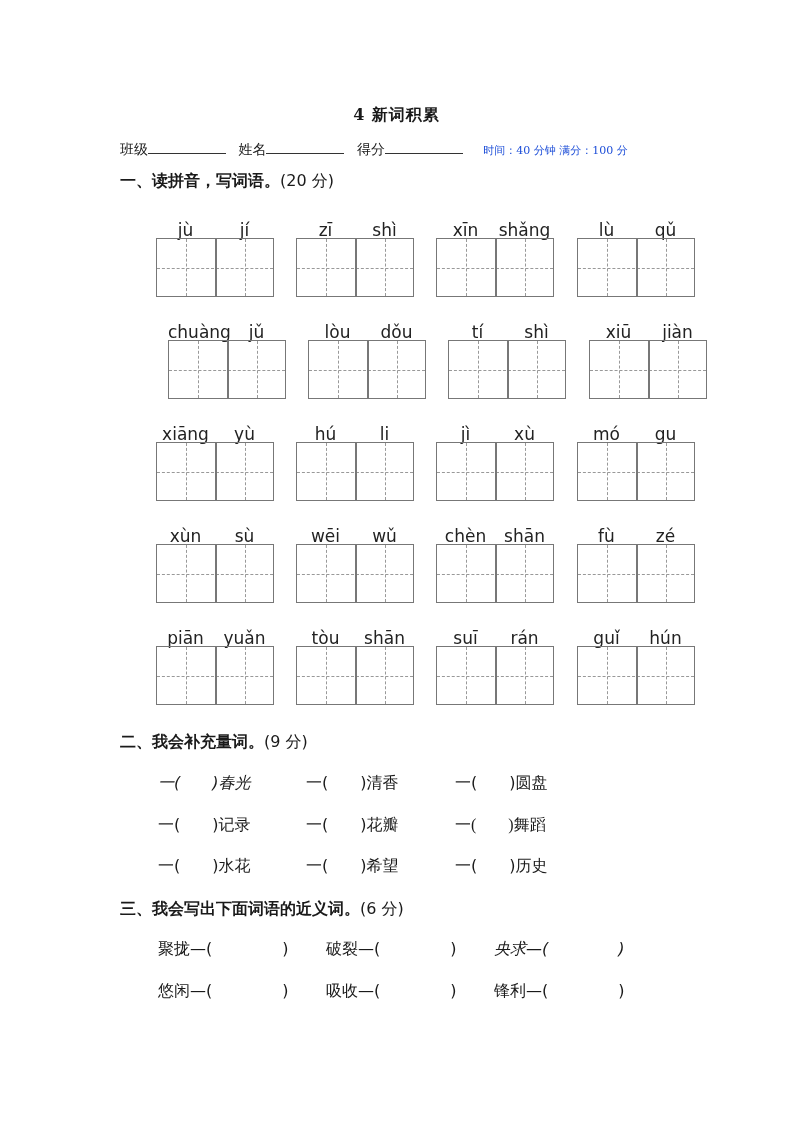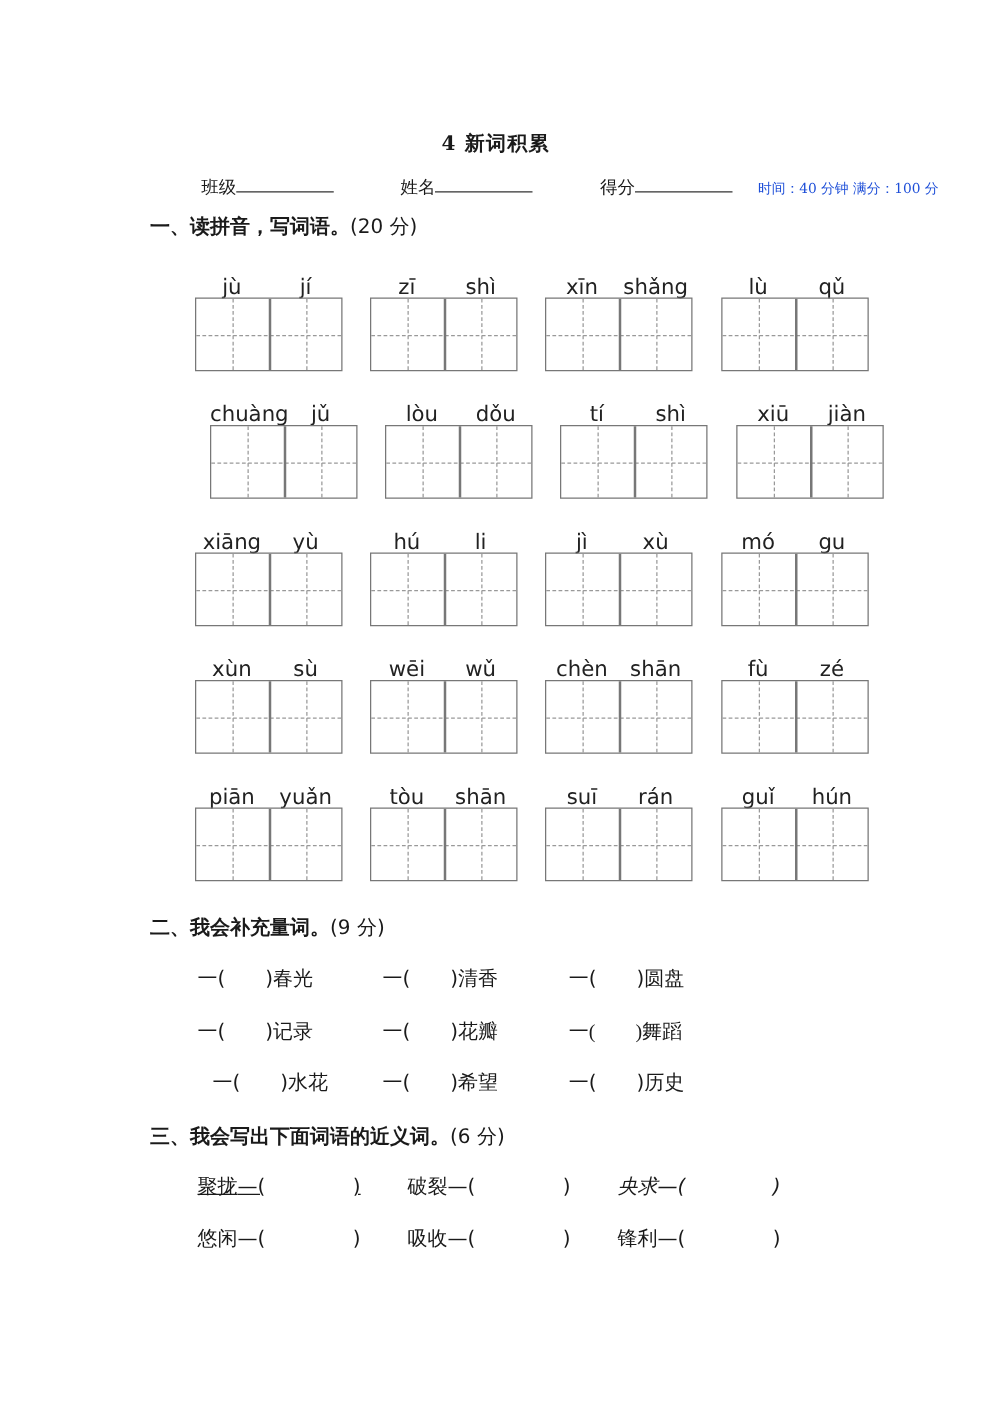--- a/index.html
+++ b/index.html
@@ -1,21 +1,21 @@
 <!DOCTYPE html>
 <html><head>
 <meta charset="utf-8">
 <style>
   html, body { margin: 0; padding: 0; background: #ffffff; }
   body { width: 793px; height: 1122px; position: relative; overflow: hidden;
          font-family: "DejaVu Serif", "Liberation Serif", serif; color: #1a1a1a; }
   .title { position: absolute; top: 105px; left: 0; width: 793px; text-align: center;
            font-size: 16px; font-weight: bold; letter-spacing: 1px; }
   .info { position: absolute; top: 139px; left: 120px; font-size: 14px; white-space: nowrap; }
-  .info .lbl { display: inline-block; margin-left: 41px; }
+  .info .lbl { display: inline-block; }
   .info .blank { display: inline-block; width: 78px; border-bottom: 1px solid #333; height: 14px; vertical-align: baseline; margin-right: 8px; }
   .info .meta { color: #1d4ed8; font-size: 11px; margin-left: 8px; }
   .section-title { position: absolute; left: 120px; font-size: 16px; font-weight: bold;
                    font-family: "DejaVu Sans", "Liberation Sans", sans-serif; }
   .section-title .score { font-weight: normal; }
   .grid-row { position: absolute; left: 156px; width: 540px; height: 100px; }
   .group { position: absolute; top: 0; width: 118px; }
   .pinyin { position: absolute; top: 12px; width: 59px; text-align: center; font-size: 17px;
             font-family: "DejaVu Sans", "Liberation Sans", sans-serif; color: #222; white-space: nowrap; }
   .pinyin.p1 { left: 0; } .pinyin.p2 { left: 59px; }
@@ -260,42 +260,42 @@
         </div>
       </div>
     </div>
   </div>
 
 <div class="section-title" style="top:732px;">
   <span>二、我会补充量词。</span><span class="score">(9 分)</span>
 </div>
 <div id="mw-container">
     <div class="mw-row" style="top: 773px;">
-      <span class="mw-item" style="left: 0px;">一(　　)春光</span>
+      <span class="mw-item" style="left: 0px; font-style: italic;">一(　　)春光</span>
       <span class="mw-item" style="left: 148px;">一(　　)清香</span>
       <span class="mw-item" style="left: 297px;">一(　　)圆盘</span>
     </div>
     <div class="mw-row" style="top: 815px;">
       <span class="mw-item" style="left: 0px;">一(　　)记录</span>
       <span class="mw-item" style="left: 148px;">一(　　)花瓣</span>
       <span class="mw-item" style="left: 297px; font-family: Liberation Serif, serif;">一(　　)舞蹈</span>
     </div>
     <div class="mw-row" style="top: 856px;">
-      <span class="mw-item" style="left: 12px;">一(　　)水花</span>
+      <span class="mw-item" style="left: 0px;">一(　　)水花</span>
       <span class="mw-item" style="left: 148px;">一(　　)希望</span>
       <span class="mw-item" style="left: 297px;">一(　　)历史</span>
     </div>
   </div>
 
 <div class="section-title" style="top:899px;">
   <span>三、我会写出下面词语的近义词。</span><span class="score">(6 分)</span>
 </div>
 <div id="syn-container">
     <div class="syn-row" style="top: 939px;">
-      <span class="syn-item" style="left: 0px; text-decoration: underline;"><span>聚拢</span><span>—(</span><span class="gap"></span><span>)</span></span>
+      <span class="syn-item" style="left: 0px;"><span>聚拢</span><span>—(</span><span class="gap"></span><span>)</span></span>
       <span class="syn-item" style="left: 168px;"><span>破裂</span><span>—(</span><span class="gap"></span><span>)</span></span>
       <span class="syn-item" style="left: 336px; font-style: italic;"><span>央求</span><span>—(</span><span class="gap"></span><span>)</span></span>
     </div>
     <div class="syn-row" style="top: 981px;">
       <span class="syn-item" style="left: 0px;"><span>悠闲</span><span>—(</span><span class="gap"></span><span>)</span></span>
       <span class="syn-item" style="left: 168px;"><span>吸收</span><span>—(</span><span class="gap"></span><span>)</span></span>
       <span class="syn-item" style="left: 336px;"><span>锋利</span><span>—(</span><span class="gap"></span><span>)</span></span>
     </div>
   </div>
 

